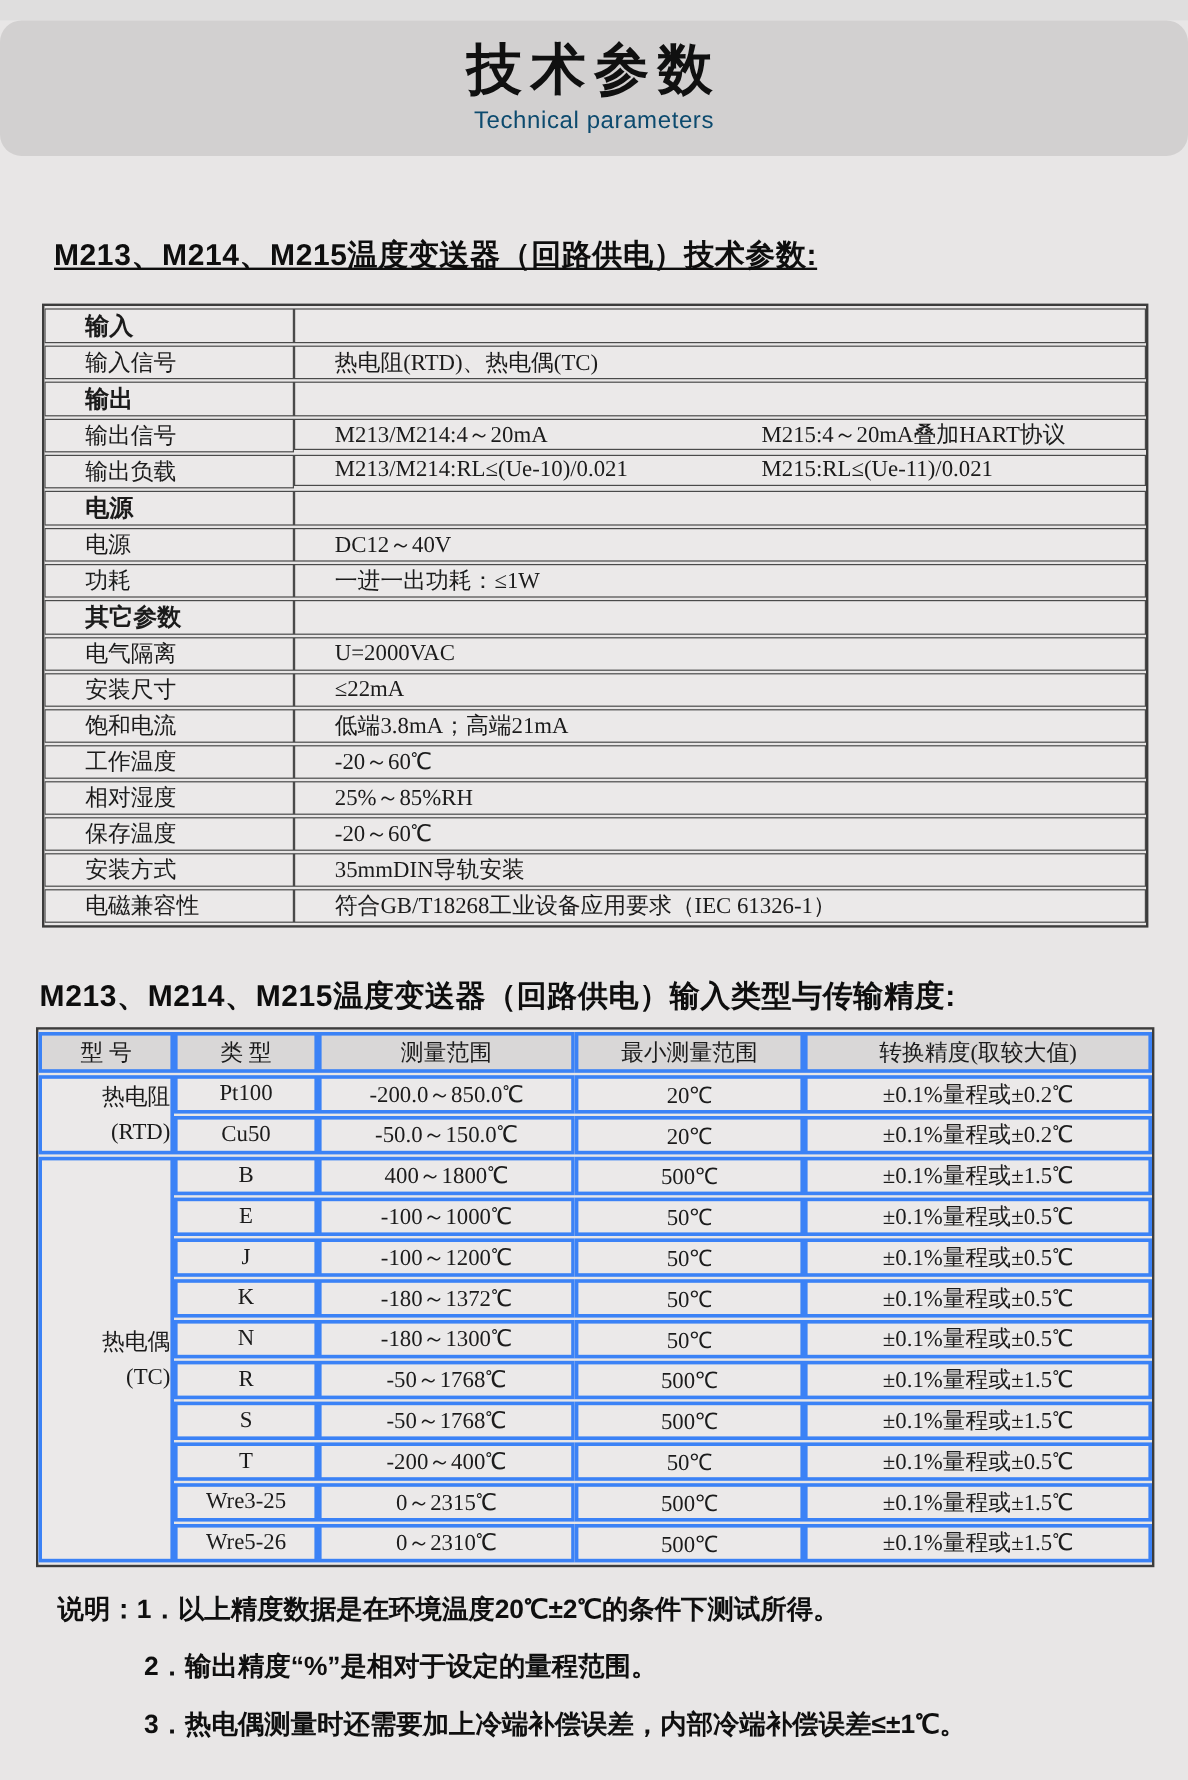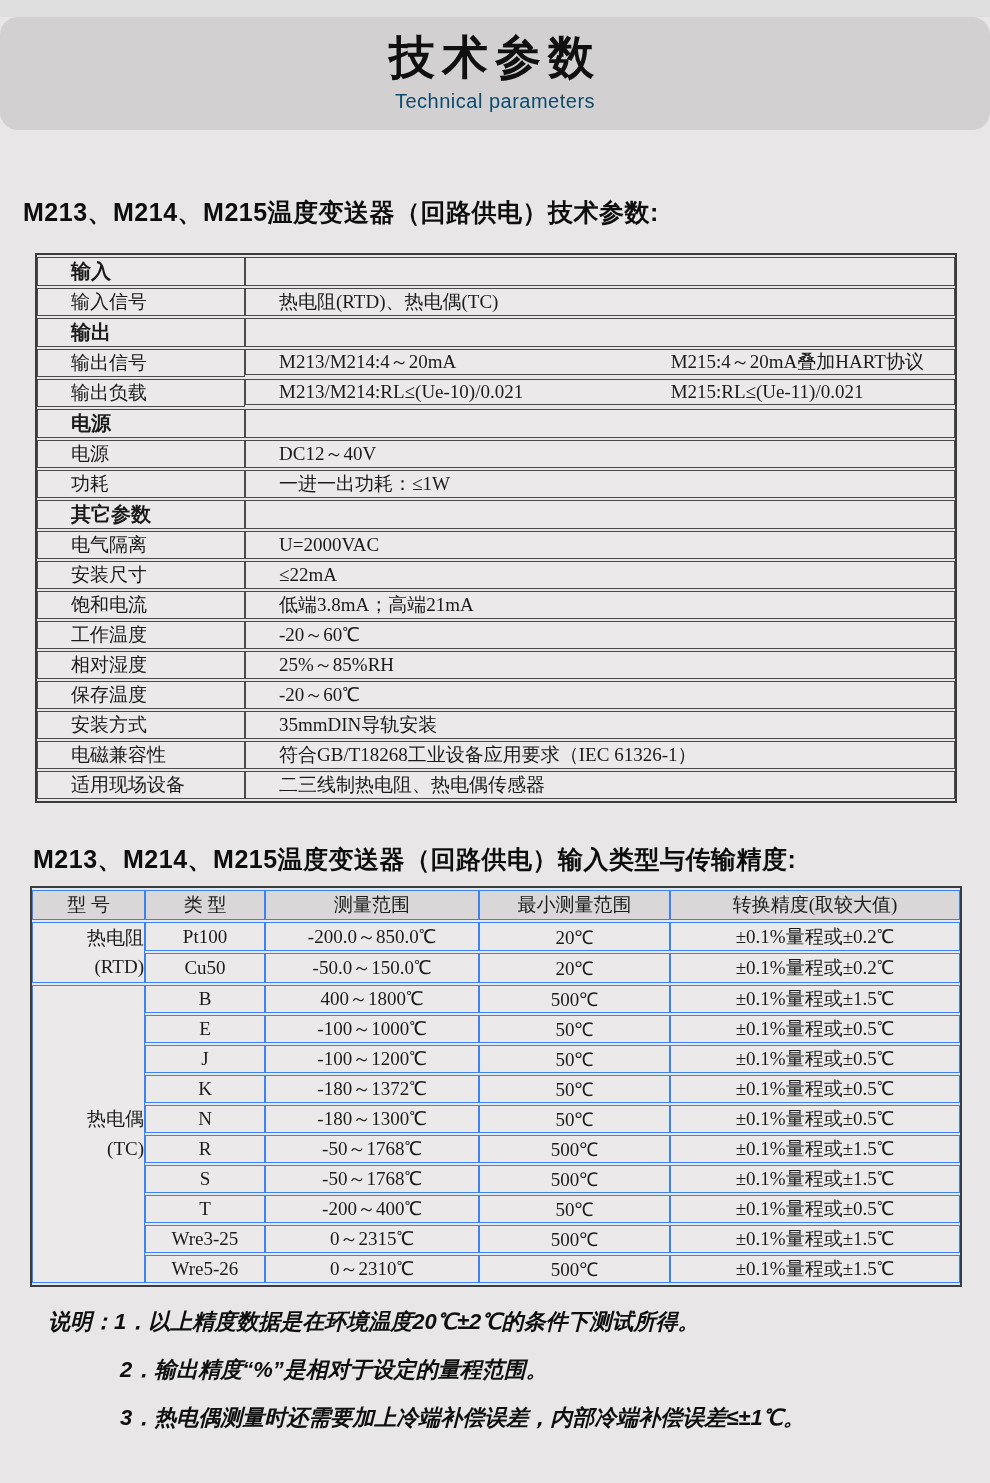--- a/index.html
+++ b/index.html
@@ -17,62 +17,62 @@
     font-size:46px; letter-spacing:7px; padding-top:10px; color:#101010;
   }
   .band .subtitle {
     font-family:"Liberation Sans", sans-serif;
     font-size:20px; letter-spacing:0.5px; color:#0c4a6e; margin-top:1px;
   }
   .section-heading {
     font-family:"Liberation Sans", sans-serif; font-weight:bold;
     font-size:25px; color:#0e0e0e; letter-spacing:0.5px;
   }
-  .h1 { margin:66px 0 0 23px; }
+  .h1 { margin:66px 0 0 45px;text-decoration:underline; }
   .h2 { margin:40px 0 0 33px; }
 
   
   table.t1 {
     margin:24px 0 0 35px; width:918px;
     border-collapse:separate; border-spacing:0 2px;
     border:2px solid #3c3c3c; table-layout:fixed;
   }
   table.t1 td {
     border:1px solid #4a4a4a; background:#ebe9e9;
     height:24px; font-size:19px; padding:0 4px 0 33px;
     white-space:nowrap; overflow:hidden;
   }
   table.t1 .sec {
     font-family:"Liberation Sans", sans-serif; font-weight:bold; font-size:20px;
   }
-  table.t1 .dual { display:flex; align-items:center;gap:36px; }
+  table.t1 .dual { display:flex; align-items:center; }
   table.t1 .dual .v1 { width:53%; flex:none; }
 
   
   table.t2 {
     margin:10px 0 0 30px; width:928px;
     border-collapse:separate; border-spacing:0 2px;
     border:2px solid #3c3c3c; table-layout:fixed;
   }
   table.t2 th, table.t2 td {
-    border:1px solid #3b82f6; background:#ebe9e9;
+    border:3px solid #3b82f6; background:#ebe9e9;
     text-align:center; font-size:19px; font-weight:normal;
     padding:0; white-space:nowrap; overflow:hidden;
   }
   table.t2 th { background:#d9d7d7; height:28px; }
   table.t2 td { height:26px; }
   table.t2 td.gcell { line-height:1.55;text-align:right; }
 
   
   .notes {
     margin:20px 0 0 48px;
     font-family:"Liberation Sans", sans-serif; font-weight:bold;
     font-size:22px; color:#0f0f0f;
   }
-  .note-line { margin-bottom:18px; line-height:30px;font-style:italic; }
+  .note-line { margin-bottom:18px; line-height:30px; }
   .note-indent { margin-left:72px; }
 </style>
 </head>
 <body>
 
 <div class="top-strip"></div>
 
 <div class="band">
   <div class="title">技术参数</div>
   <div class="subtitle">Technical parameters</div>
@@ -152,24 +152,20 @@
         <td class="c1">保存温度</td>
         <td class="c2">-20～60℃</td>
       </tr>
       <tr>
         <td class="c1">安装方式</td>
         <td class="c2">35mmDIN导轨安装</td>
       </tr>
       <tr>
         <td class="c1">电磁兼容性</td>
         <td class="c2">符合GB/T18268工业设备应用要求（IEC 61326-1）</td>
-      </tr>
-      <tr>
-        <td class="c1">适用现场设备</td>
-        <td class="c2">二三线制热电阻、热电偶传感器</td>
       </tr>
     </tbody>
 </table>
 
 <div class="section-heading h2">M213、M214、M215温度变送器（回路供电）输入类型与传输精度:</div>
 
 <table class="t2">
   <colgroup>
     <col style="width:113px">
       <col style="width:120px">

